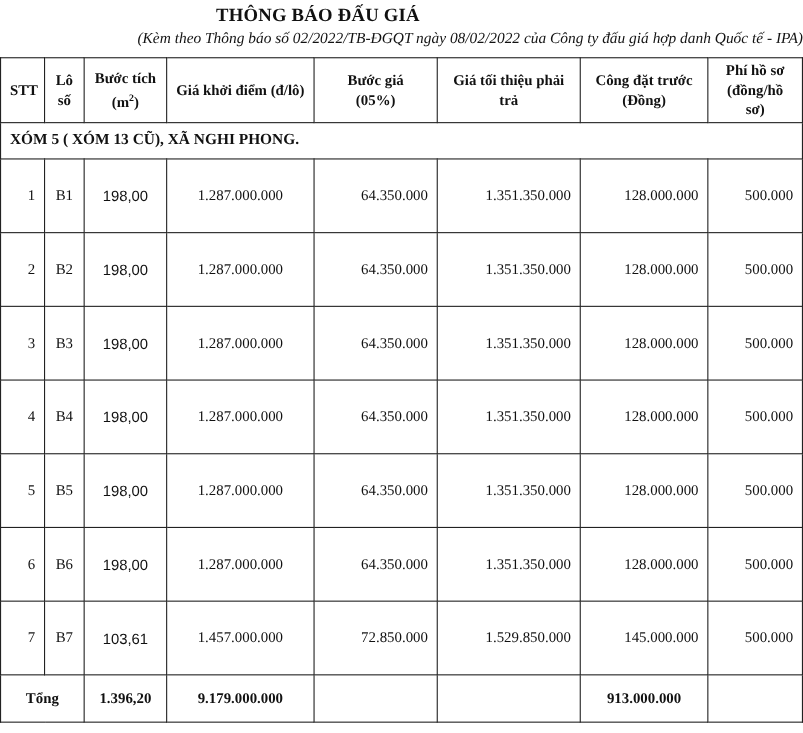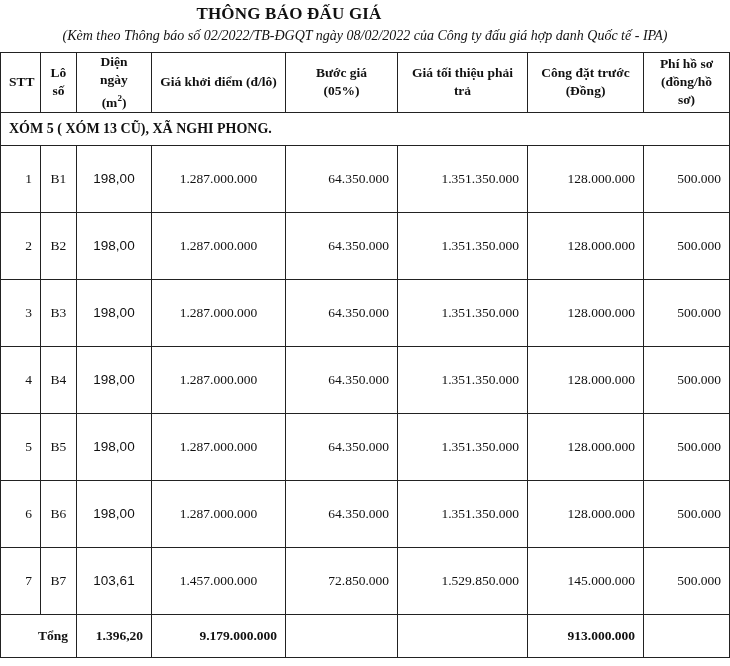--- a/index.html
+++ b/index.html
@@ -1,27 +1,27 @@
 <!DOCTYPE html>
 <html><head>
 <meta charset="utf-8">
 <style>
   html, body { margin: 0; padding: 0; background: #ffffff; }
   body { width: 730px; height: 666px; overflow: hidden; font-family: "Liberation Serif", "DejaVu Serif", serif; color: #111; }
   .title { position: absolute; left: 0; top: 4px; width: 578px; text-align: center; font-weight: bold; font-size: 17px; letter-spacing: 0.2px; }
-  .subtitle { position: absolute; left: 0; top: 28px; width: 730px; text-align: center; font-style: italic; font-size: 14px; }
+  .subtitle { position: absolute; left: 0; top: 28px; width: 730px; text-align: right; font-style: italic; font-size: 14px; }
   table.grid { position: absolute; left: 0; top: 52px; width: 729px; border-collapse: collapse; table-layout: fixed; }
   table.grid td, table.grid th { border: 1.5px solid #222; font-size: 13.5px; padding: 0 8px; }
   th { font-weight: bold; text-align: center; line-height: 18px; height: 58px; }
   tr.section td { height: 32px; text-align: left; font-weight: bold; font-size: 14px; }
   tr.row td { height: 66px; }
   td.num { text-align: right; }
   td.ctr { text-align: center; }
   td.area { text-align: center; font-family: "Liberation Sans", "DejaVu Sans", sans-serif; font-size: 14px; }
-  tr.total td { height: 42px; font-weight: bold; text-align: right; }
+  tr.total td { height: 42px; font-weight: bold; }
   sup { font-size: 9px; }
 </style>
 </head>
 <body>
 
 <div class="title">THÔNG BÁO ĐẤU GIÁ</div>
 <div class="subtitle">(Kèm theo Thông báo số 02/2022/TB-ĐGQT ngày 08/02/2022 của Công ty đấu giá hợp danh Quốc tế - IPA)</div>
 
 <table class="grid">
   <colgroup>
@@ -31,21 +31,21 @@
       <col style="width:134px">
     <col style="width:112px">
       <col style="width:130px">
       <col style="width:116px">
       <col style="width:86px">
   </colgroup>
   <thead>
     <tr>
       <th>STT</th>
       <th><span>Lô</span><br><span>số</span></th>
-      <th><span>Diện ngày</span><br><span>(m</span><sup>2</sup><span>)</span></th>
+      <th><span>Bước tích</span><br><span>(m</span><sup>2</sup><span>)</span></th>
       <th>Giá khởi điểm (đ/lô)</th>
       <th><span>Bước giá</span><br><span>(05%)</span></th>
       <th><span>Giá tối thiệu phải</span><br><span>trả</span></th>
       <th><span>Công đặt trước</span><br><span>(Đồng)</span></th>
       <th><span>Phí hồ sơ</span><br><span>(đồng/hồ sơ)</span></th>
     </tr>
   </thead>
   <tbody>
     <tr class="section">
       <td colspan="8">XÓM 5 ( XÓM 13 CŨ), XÃ NGHI PHONG.</td>

